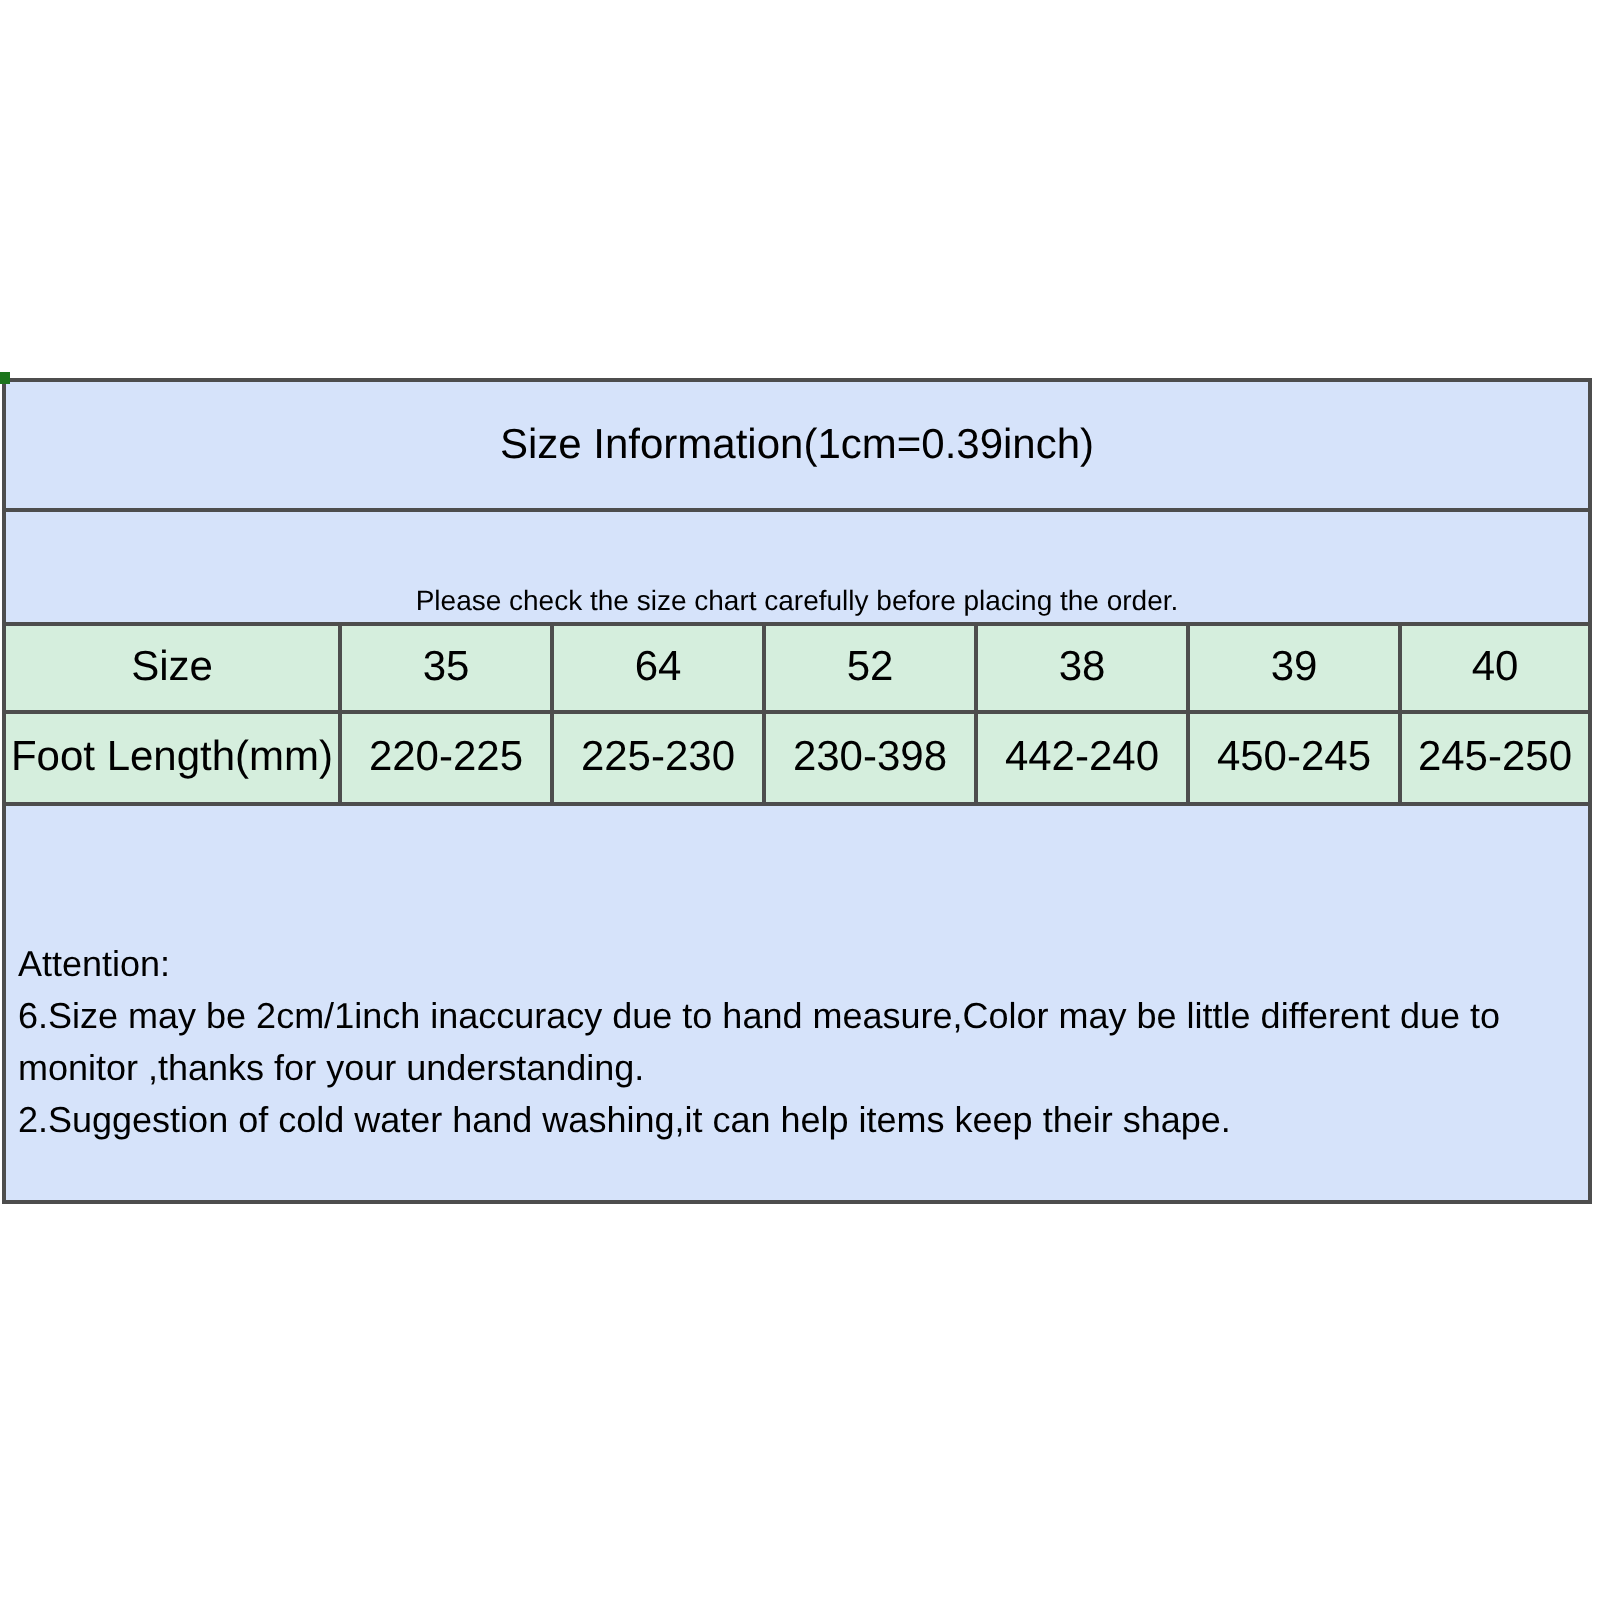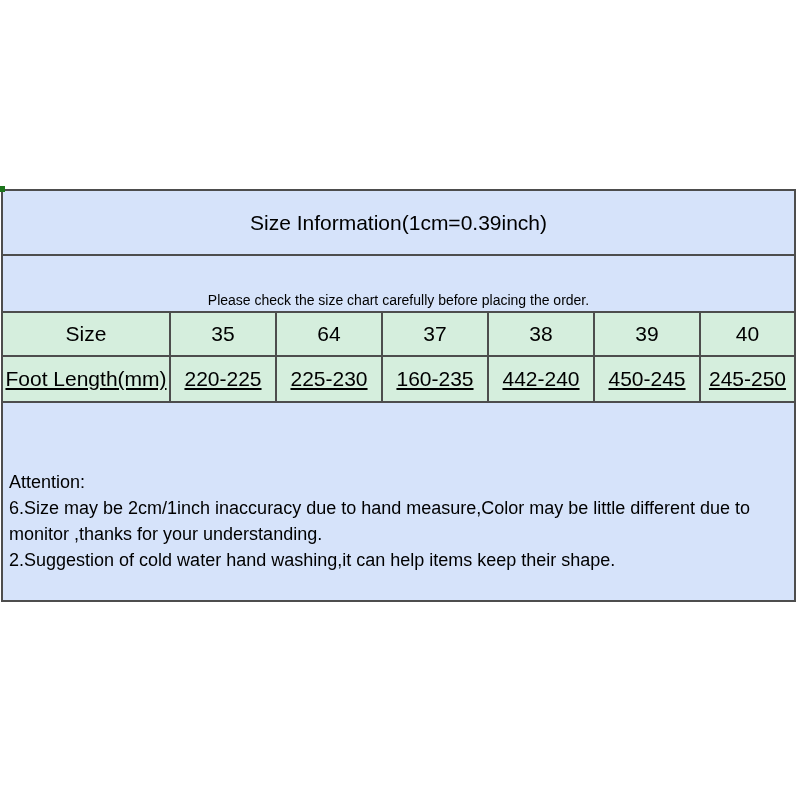--- a/index.html
+++ b/index.html
@@ -63,21 +63,20 @@
     text-align:center;
     vertical-align:middle;
     font-size:21px;
     margin-top:44px;
   }
   .row-foot td{
     height:44px;
     text-align:center;
     vertical-align:middle;
     font-size:21px;
-    text-decoration:underline;
   }
   .row-attention td{
     height:197px;
     vertical-align:top;
   }
   .attention-block{
     padding:66px 8px 0 6px;
     font-size:18px;
     line-height:26px;
     text-align:left;
@@ -104,30 +103,30 @@
   </tr>
   <tr class="row-notice">
     <td class="blue" colspan="7">
       <span class="notice-text">Please check the size chart carefully before placing the order.</span>
     </td>
   </tr>
   <tr class="row-size">
     <td class="green">Size</td>
     <td class="green">35</td>
     <td class="green">64</td>
-    <td class="green">37</td>
+    <td class="green">52</td>
     <td class="green">38</td>
     <td class="green">39</td>
     <td class="green">40</td>
   </tr>
   <tr class="row-foot">
     <td class="green">Foot Length(mm)</td>
     <td class="green">220-225</td>
     <td class="green">225-230</td>
-    <td class="green">160-235</td>
+    <td class="green">230-398</td>
     <td class="green">442-240</td>
     <td class="green">450-245</td>
     <td class="green">245-250</td>
   </tr>
   <tr class="row-attention">
     <td class="blue" colspan="7">
       <div class="attention-block">
         <div>Attention:</div>
         <div>6.Size may be 2cm/1inch inaccuracy due to hand measure,Color may be little different due to</div>
         <div>monitor ,thanks for your understanding.</div>

